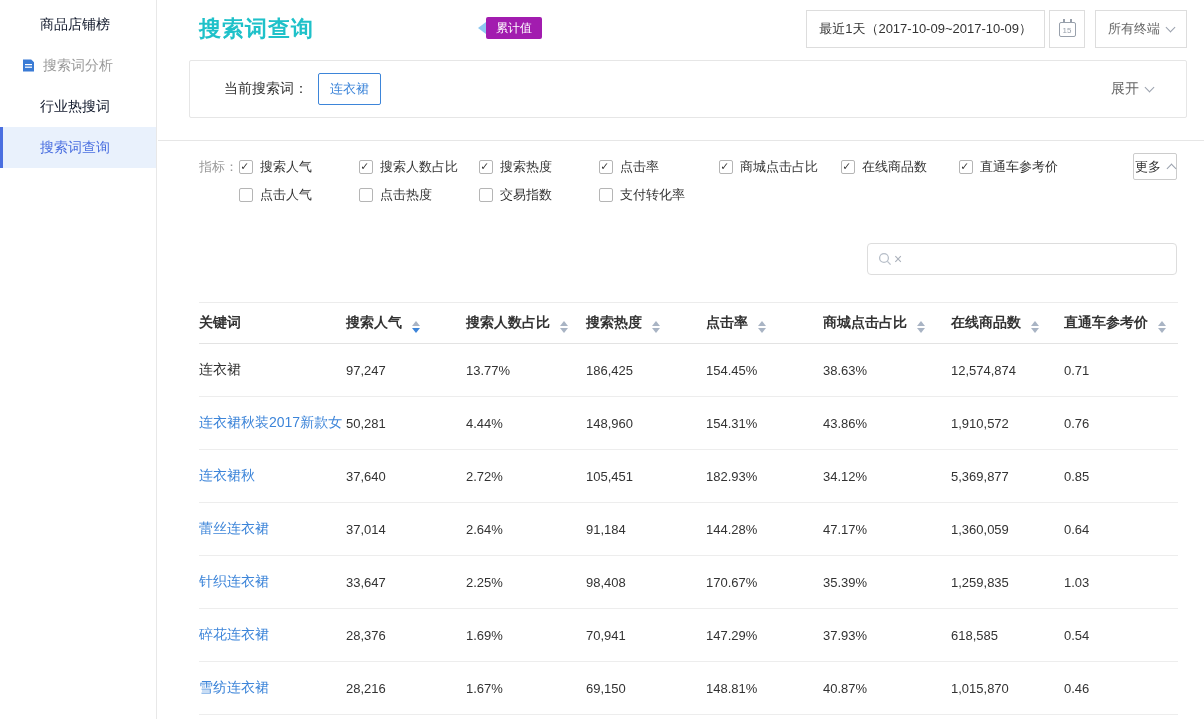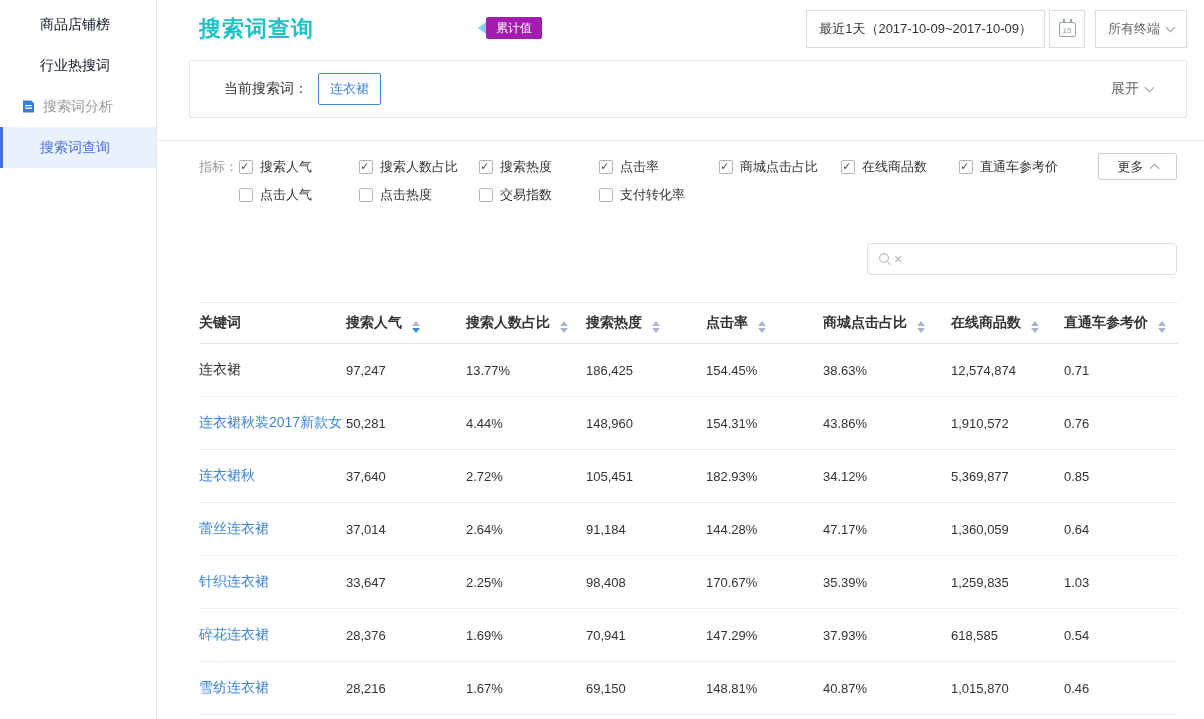--- a/index.html
+++ b/index.html
@@ -59,21 +59,21 @@
   .metrics { position:relative; padding:12px 0 0 41px;font-family:Liberation Mono, monospace; }
   .m-row { display:flex; align-items:center; height:28px; }
   .m-row.second { margin-left:40px; }
   .metrics-label { width:40px; font-size:13px; color:#999; }
   .m-item { width:120px; display:flex; align-items:center; font-size:13px; color:#333; cursor:pointer; }
   .m-item.w122 { width:122px; } .m-item.w118 { width:118px; }
   .cbox { width:14px; height:14px; border:1px solid #b5b5b5; border-radius:2px; margin-right:7px;
           position:relative; background:#fff; flex:0 0 14px; }
   .cbox.checked::after { content:"✓"; position:absolute; left:1px; top:-2px; font-size:12px;
           font-weight:bold; color:#333; }
-  .more-btn { position:absolute; top:12px; right:27px; width:79px; height:27px; border:1px solid #ccc;
+  .more-btn { position:absolute; top:12px; right:27px; width:44px; height:27px; border:1px solid #ccc;
               border-radius:2px; background:#fff; display:flex; align-items:center; justify-content:center;
               font-size:13px; color:#333; cursor:pointer; }
 
   
   .search-wrap { margin:34px 27px 0 auto; width:310px; height:32px; border:1px solid #ddd;
                  border-radius:4px; display:flex; align-items:center; padding:0 10px; }
   .search-wrap input { border:none; outline:none; flex:1; font-size:13px; color:#333;
                  font-family:inherit; margin-left:6px; }
   .search-wrap input::placeholder { color:#b8bfc9; }
   .clear-icon { color:#aab0ba; font-size:14px; cursor:pointer; padding:0 2px; }
@@ -95,32 +95,32 @@
   .sort .down { border-top:5px solid #a9b4c4; }
   .sort .down.active { border-top-color:#3d85d9; }
 </style>
 </head>
 <body>
 
 <div class="sidebar">
   <div class="side-item">
     <span>商品店铺榜</span>
   </div>
-  <div class="side-item">
-    <span>行业热搜词</span>
-  </div>
   <div class="side-item section">
     <span class="sec-icon">
       <svg width="15" height="15" viewBox="0 0 15 15">
         <path d="M2 1.5h8.2L13 4.3V13.5H2z" fill="#3a7bd5"></path>
         <rect x="4" y="6" width="7" height="1.2" fill="#fff"></rect>
         <rect x="4" y="8.6" width="7" height="1.2" fill="#fff"></rect>
       </svg>
     </span>
     <span>搜索词分析</span>
+  </div>
+  <div class="side-item">
+    <span>行业热搜词</span>
   </div>
   <div class="side-item active">
     <span>搜索词查询</span>
   </div>
 </div>
 
 <div class="main">
 
   <div class="header-bar">
     <div class="page-title">搜索词查询</div>

